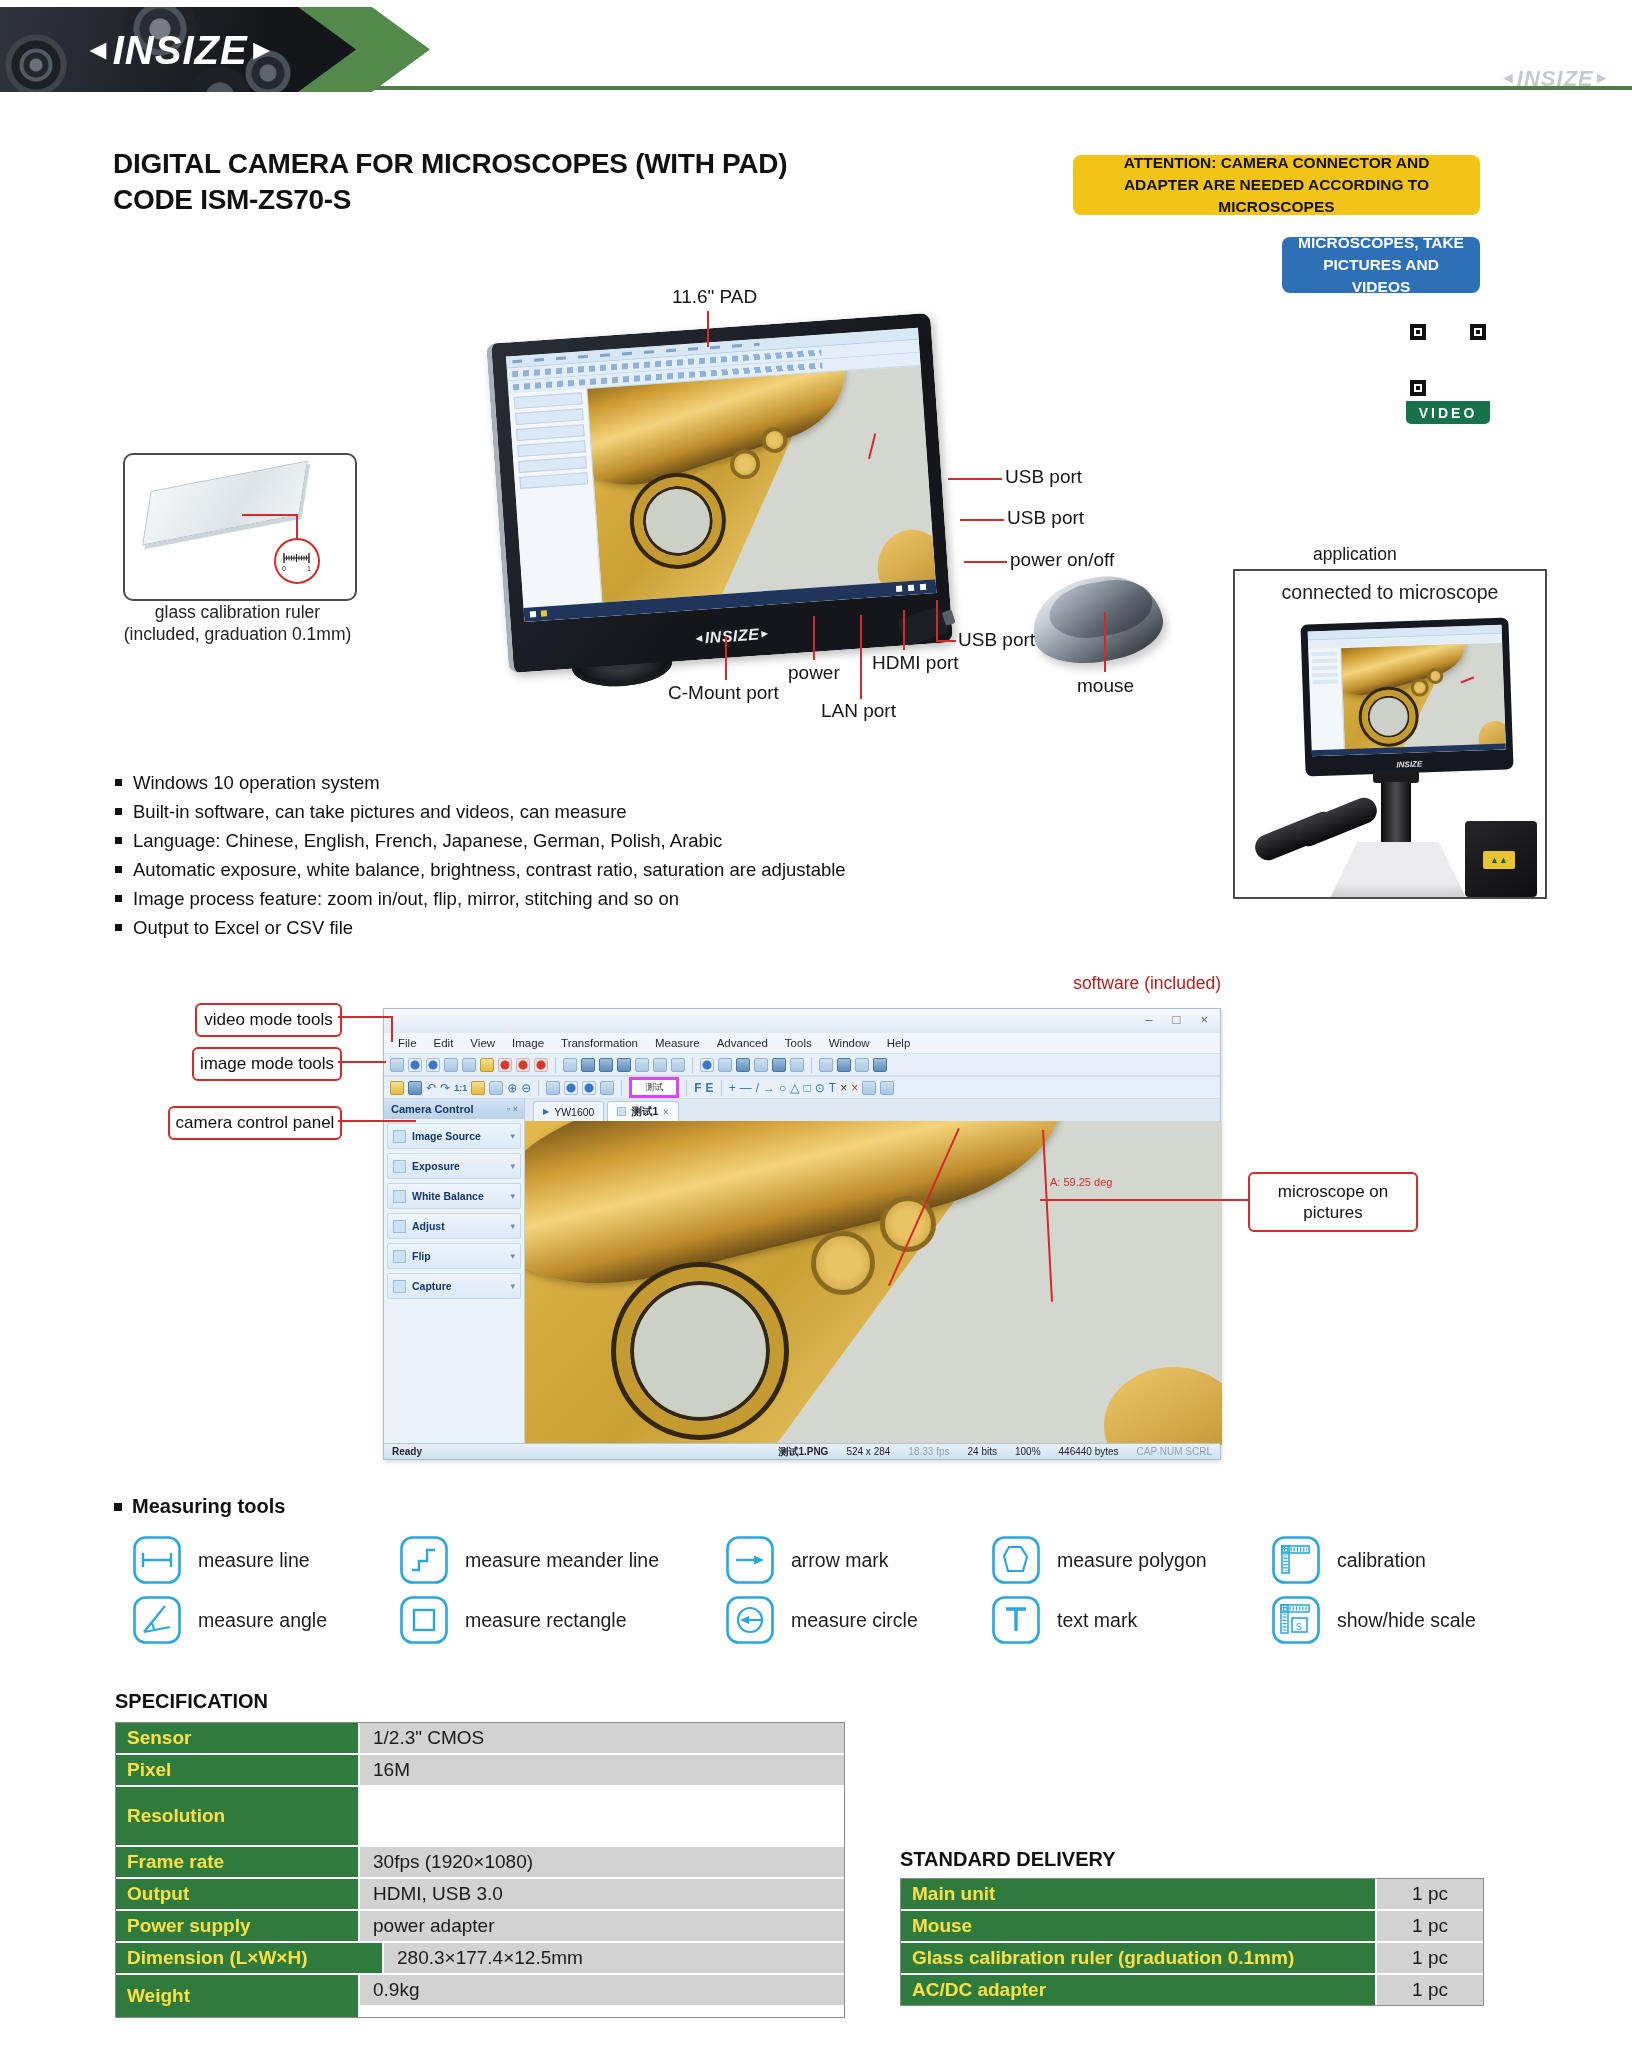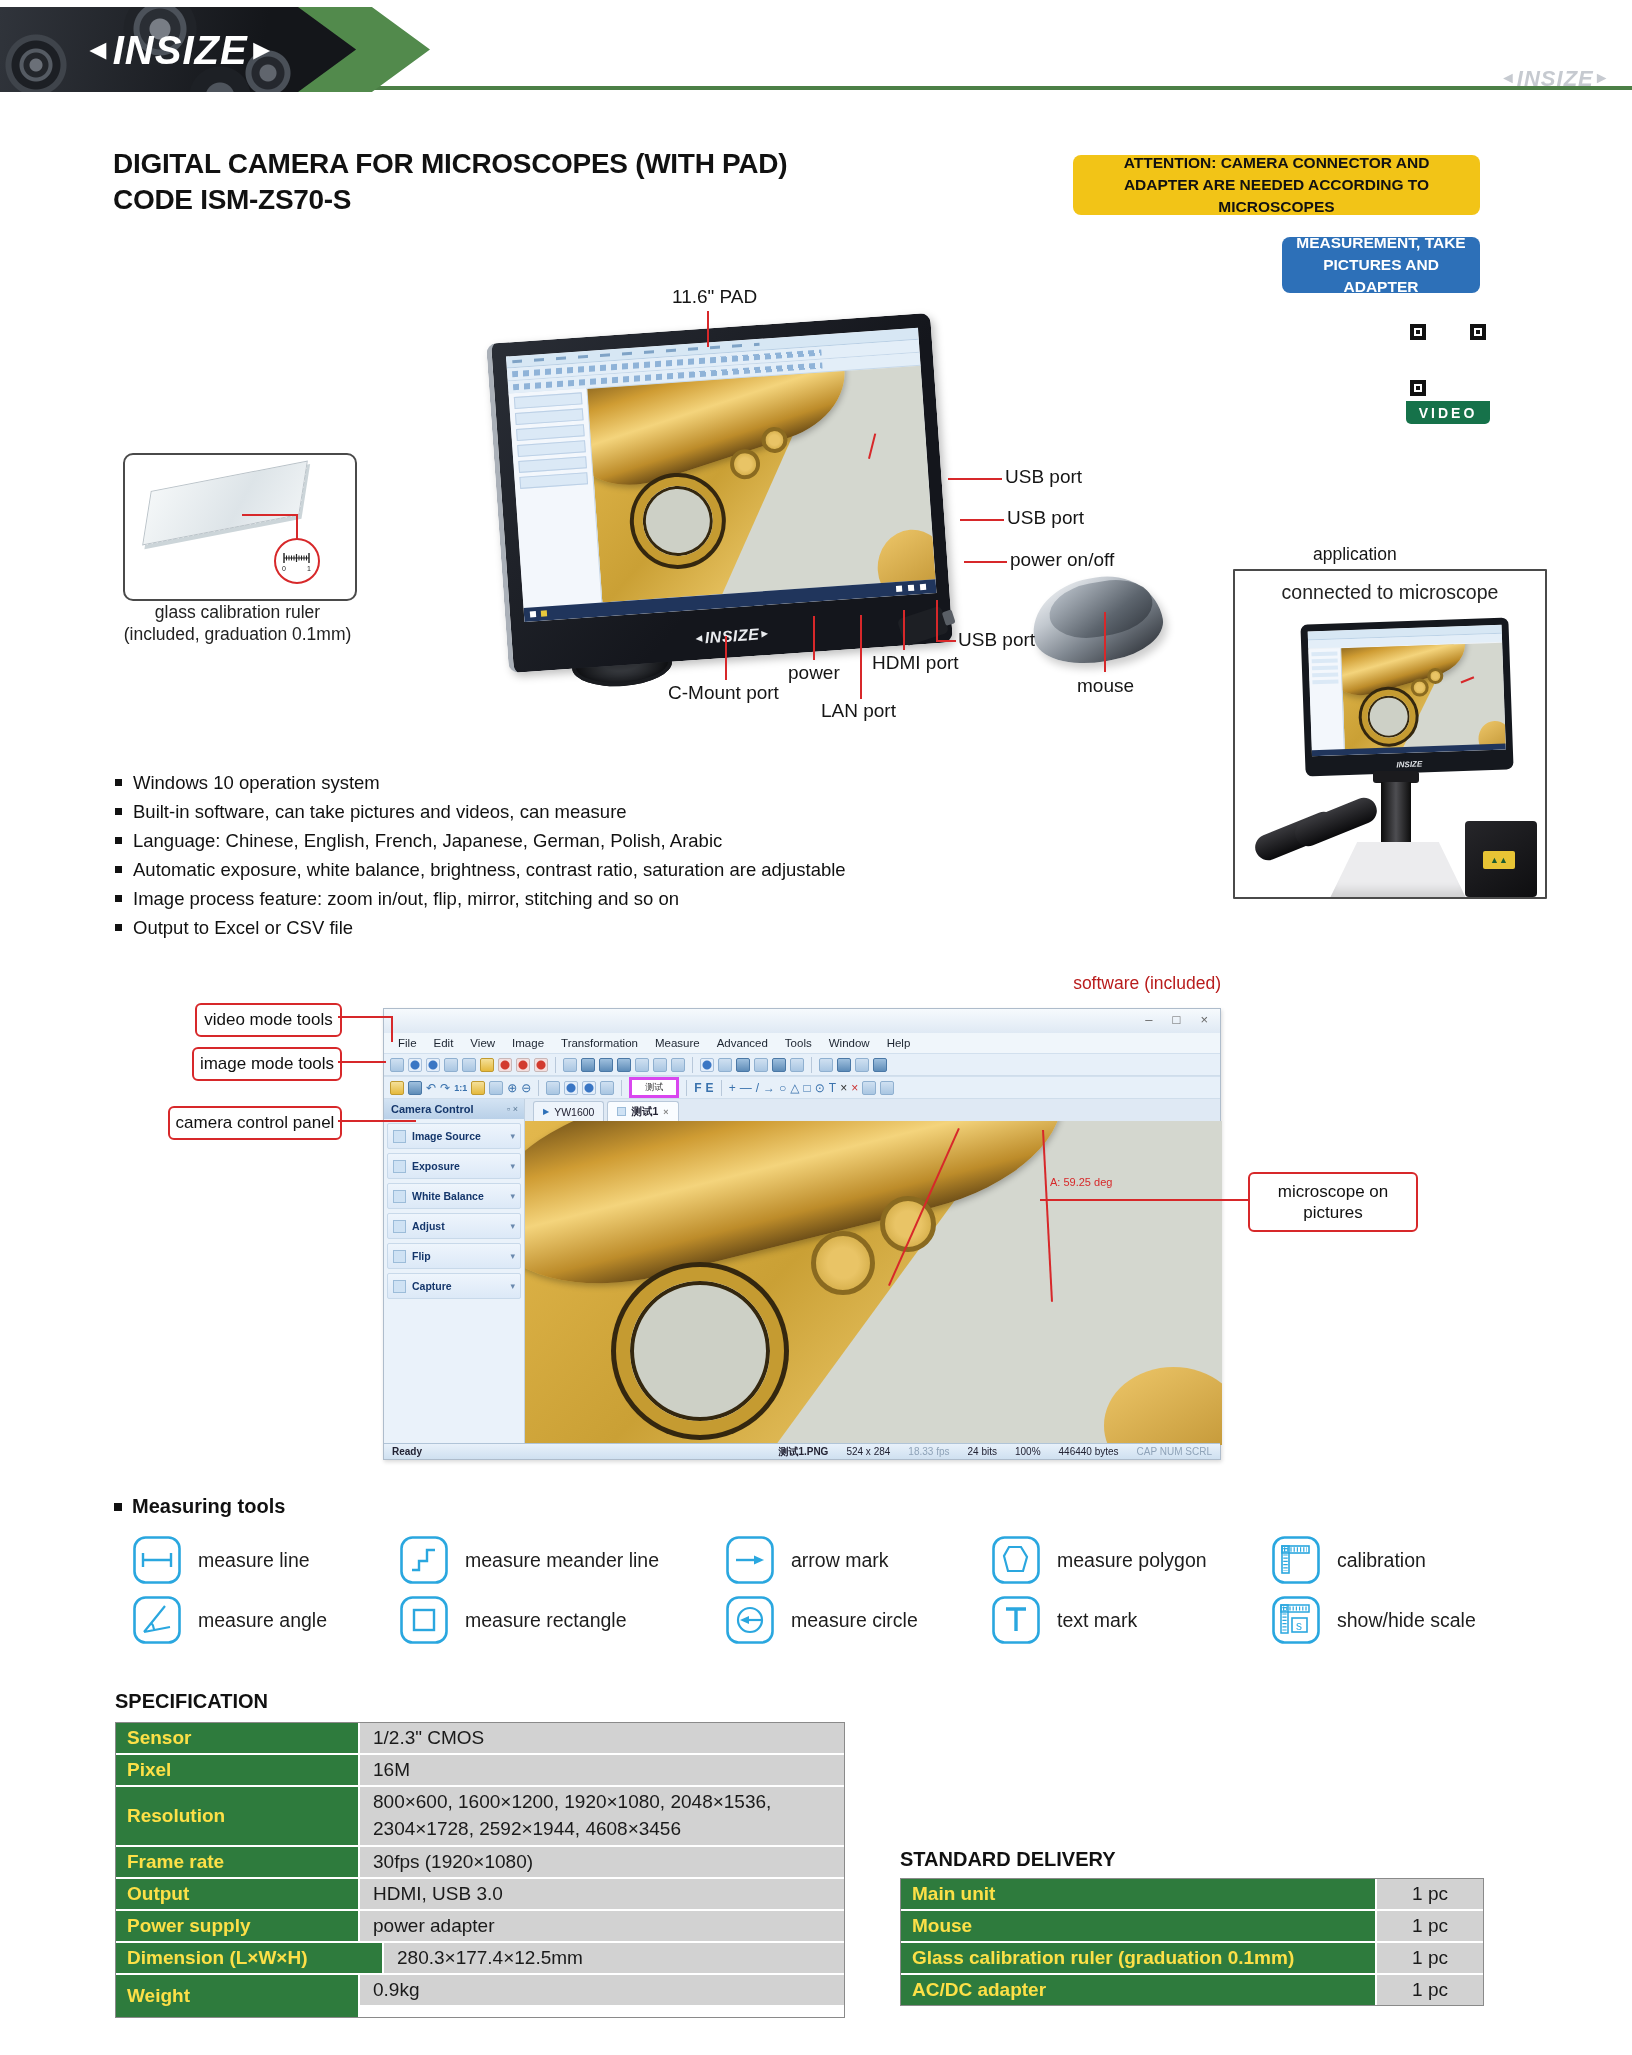--- a/index.html
+++ b/index.html
@@ -190,21 +190,21 @@
   <div class="green-rule"></div>
   <div class="hero-photo"></div>
   <div class="hero-chevron"></div>
   <div class="hero-logo"><span class="lg-ar">◄</span><span>INSIZE</span><span class="lg-ar">►</span></div>
   <div class="watermark"><span class="lg-ar">◄</span><span>INSIZE</span><span class="lg-ar">►</span></div>
 
   <div class="title-line" style="top:148px;">DIGITAL CAMERA FOR MICROSCOPES (WITH PAD)</div>
   <div class="title-line" style="top:184px;">CODE ISM-ZS70-S</div>
 
   <div class="attention-box">ATTENTION: CAMERA CONNECTOR AND ADAPTER ARE NEEDED ACCORDING TO MICROSCOPES</div>
-  <div class="highlight-box">MEASUREMENT, TAKE PICTURES AND ADAPTER</div>
+  <div class="highlight-box">MICROSCOPES, TAKE PICTURES AND VIDEOS</div>
 
   <div class="qr-wrap">
     <div class="qr-img">
       <div class="qr-finder" style="left:4px;top:4px;"></div>
       <div class="qr-finder" style="right:4px;top:4px;"></div>
       <div class="qr-finder" style="left:4px;bottom:4px;"></div>
     </div>
     <div class="qr-video">VIDEO</div>
   </div>
 
@@ -630,21 +630,20 @@
     <div class="drow">
         <div class="dlab" style="width:242px;height:30px;">Sensor</div>
         <div class="dval" style="height:30px;">1/2.3" CMOS</div>
       </div>
     <div class="drow">
         <div class="dlab" style="width:242px;height:30px;">Pixel</div>
         <div class="dval" style="height:30px;">16M</div>
       </div>
     <div class="drow">
         <div class="dlab" style="width:242px;height:58px;">Resolution</div>
-        <div class="dval wrap" style="height:58px;padding-right:20px;">800×600, 1600×1200, 1920×1080, 2048×1536, 2304×1728, 2592×1944, 4608×3456</div>
       </div>
     <div class="drow">
         <div class="dlab" style="width:242px;height:30px;">Frame rate</div>
         <div class="dval" style="height:30px;">30fps (1920×1080)</div>
       </div>
     <div class="drow">
         <div class="dlab" style="width:242px;height:30px;">Output</div>
         <div class="dval" style="height:30px;">HDMI, USB 3.0</div>
       </div>
     <div class="drow">

